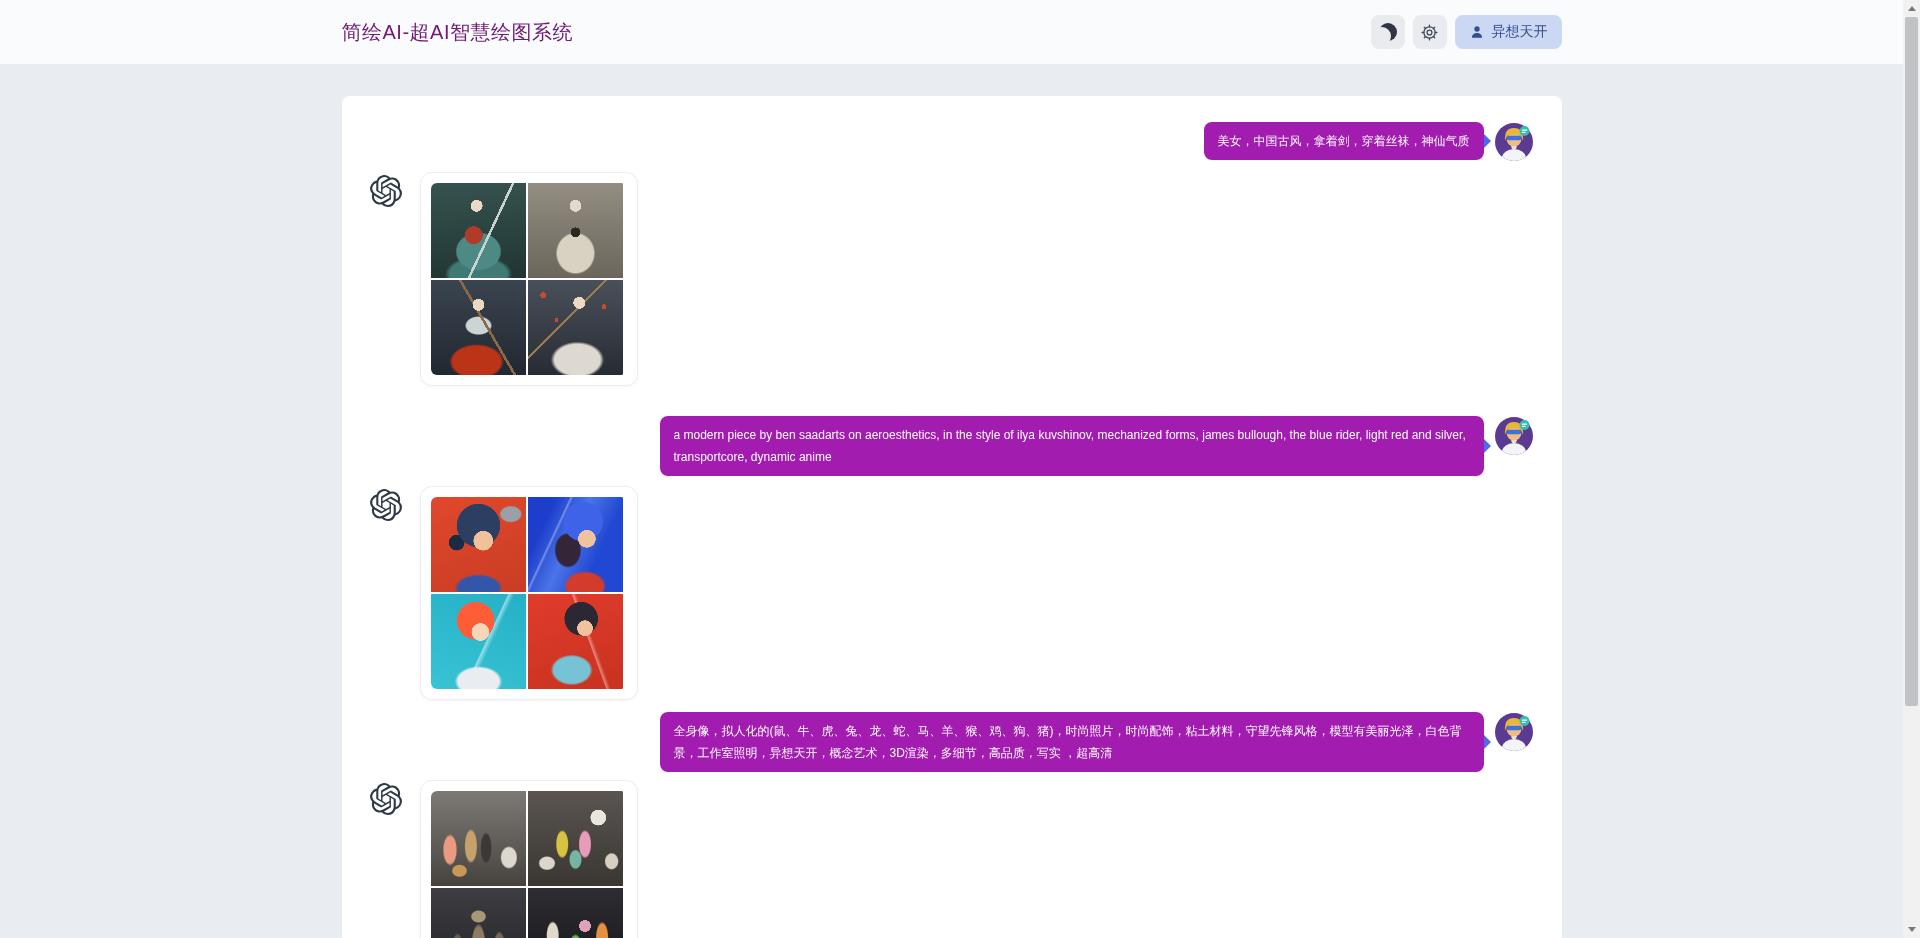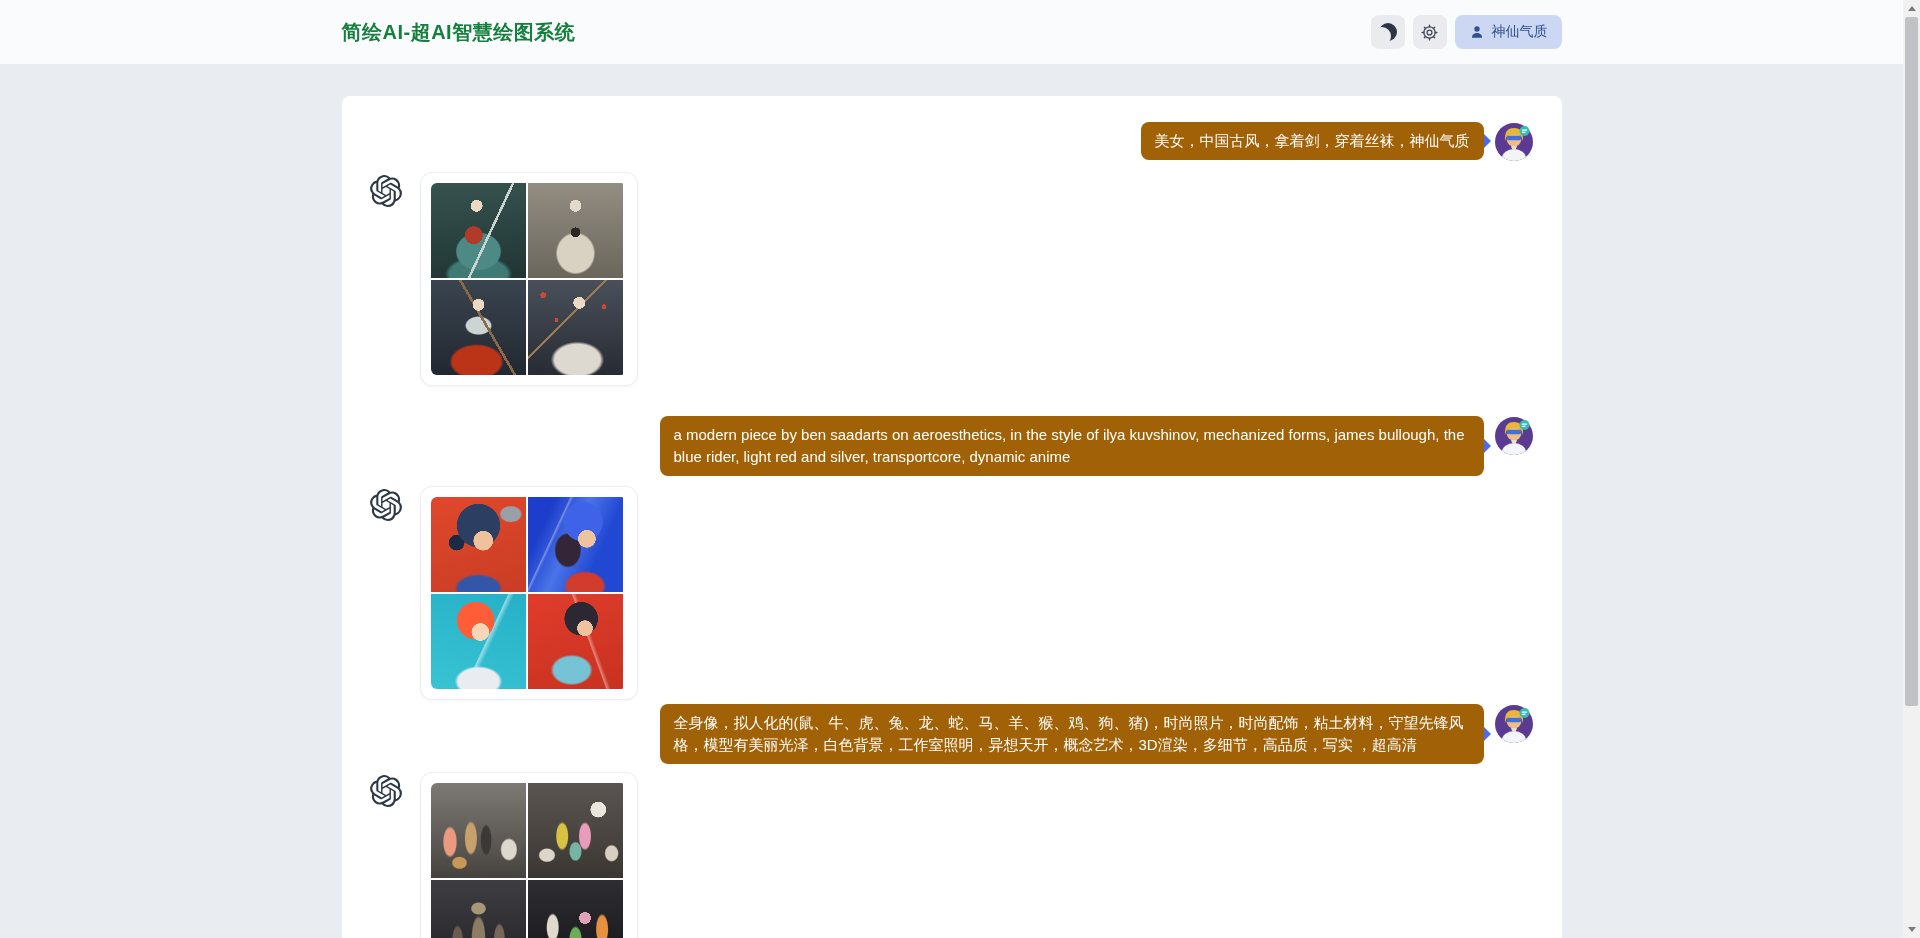--- a/index.html
+++ b/index.html
@@ -11,21 +11,21 @@
     -webkit-font-smoothing:antialiased;
   }
   .app { position:absolute; top:0; left:0; right:17px; bottom:0; }
 
   
   .header { height:64px; background:#fafbfd; }
   .header-inner {
     width:1220px; height:100%; margin:0 auto;
     display:flex; align-items:center; justify-content:space-between;
   }
-  .app-title { font-size:20px; font-weight:bold; color:#15803d; letter-spacing:.5px; }
+  .app-title { font-size:20px; font-weight:normal; color:#701a75; letter-spacing:.5px; }
   .header-actions { display:flex; align-items:center; gap:8px; }
   .icon-btn {
     width:34px; height:34px; border:none; border-radius:8px; background:#e9ebef;
     display:flex; align-items:center; justify-content:center; cursor:pointer;
   }
   .moon {
     width:18px; height:18px; border-radius:50%;
     box-shadow: inset -6px 4px 0 0 #2f3545;
   }
   .profile-btn {
@@ -38,21 +38,21 @@
   .page { position:relative; height:874px; overflow:hidden; }
   .chat-card {
     width:1220px; margin:32px auto 0; background:#ffffff; border-radius:8px;
     padding:26px 28px 40px; min-height:920px;
   }
 
   
   .msg-user { display:flex; justify-content:flex-end; align-items:flex-start; }
   .bubble-group { display:flex; align-items:center; }
   .bubble {
-    background:#a16207; color:#ffffff; font-size:15px; line-height:22px;
+    background:#a21caf; color:#ffffff; font-size:12px; line-height:22px;
     padding:8px 14px; border-radius:8px; max-width:824px; word-break:break-word;
   }
   .bubble-tail {
     width:0; height:0; border:7px solid transparent; border-left-color:#4a6bef;
     border-right-width:0;
   }
   .user-avatar { width:40px; height:40px; margin-left:3px; flex:0 0 auto; }
 
   
   .msg-ai { display:flex; align-items:flex-start; gap:18px; }
@@ -61,21 +61,21 @@
     width:218px; padding:10px; background:#ffffff;
     border:1px solid #eceef2; border-radius:12px;
     box-shadow:0 1px 3px rgba(20,30,60,.05);
   }
   .img-grid {
     display:grid; grid-template-columns:repeat(2,95px); grid-auto-rows:95px;
     gap:2px; border-radius:6px; overflow:hidden;
   }
   .img-cell { width:95px; height:95px; cursor:pointer; background:#888; }
 
-  .mt10{margin-top:10px}.mt13{margin-top:30px}.mt12{margin-top:4px}.mt8{margin-top:8px}
+  .mt10{margin-top:10px}.mt13{margin-top:30px}.mt12{margin-top:12px}.mt8{margin-top:8px}
 
   
   .scrollbar {
     position:absolute; top:0; right:0; bottom:0; width:17px; background:#f1f1f2;
     display:flex; flex-direction:column; align-items:center;
   }
   .sb-btn { height:17px; width:17px; display:flex; align-items:center; justify-content:center; flex:0 0 auto; }
   .tri-up { width:0;height:0;border-left:4px solid transparent;border-right:4px solid transparent;border-bottom:5px solid #7a7a7a; }
   .tri-down { width:0;height:0;border-left:4px solid transparent;border-right:4px solid transparent;border-top:5px solid #7a7a7a; }
   .sb-thumb { width:13px; height:689px; background:#c0c2c5; border-radius:2px; }
@@ -123,21 +123,21 @@
             <circle cx="12" cy="12" r="3.1"></circle>
             <circle cx="12" cy="12" r="7.1"></circle>
             <path d="M12 2.6v2.3M12 19.1v2.3M2.6 12h2.3M19.1 12h2.3M5.4 5.4l1.6 1.6M17 17l1.6 1.6M18.6 5.4L17 7M7 17l-1.6 1.6"></path>
           </svg>
         </button>
         <button class="profile-btn">
           <svg viewBox="0 0 24 24" width="16" height="16" fill="#31508f">
             <circle cx="12" cy="7.5" r="4"></circle>
             <path d="M4.5 20c0-4.1 3.4-6.5 7.5-6.5s7.5 2.4 7.5 6.5v.5h-15z"></path>
           </svg>
-          <span>神仙气质</span>
+          <span>异想天开</span>
         </button>
       </div>
     </div>
   </header>
 
   <main class="page">
     <section class="chat-card">
 
       <div class="msg-user">
         <div class="bubble-group">

